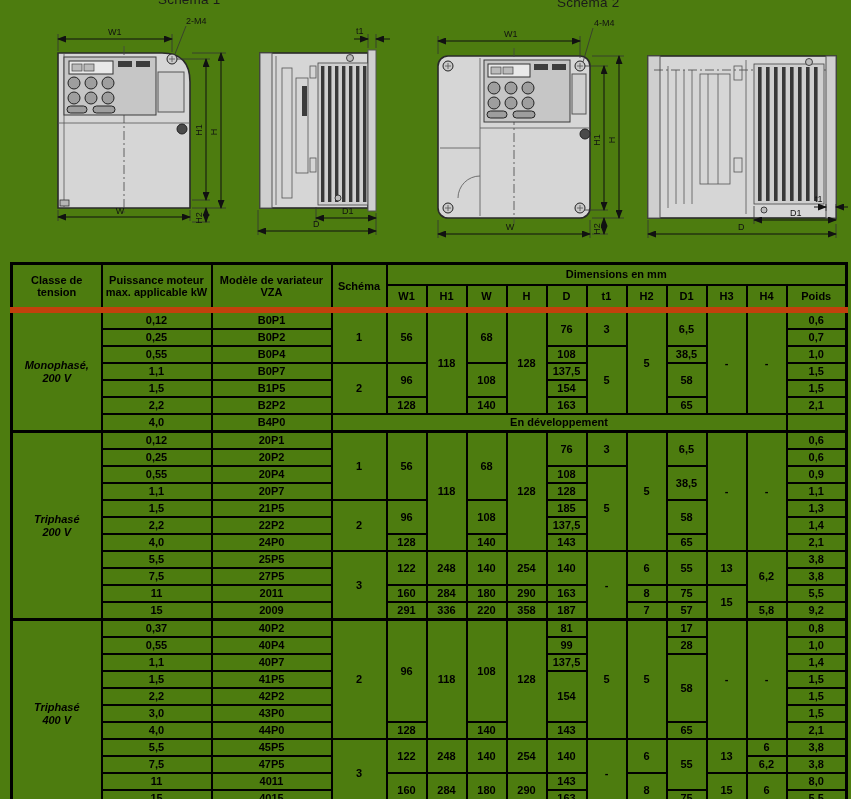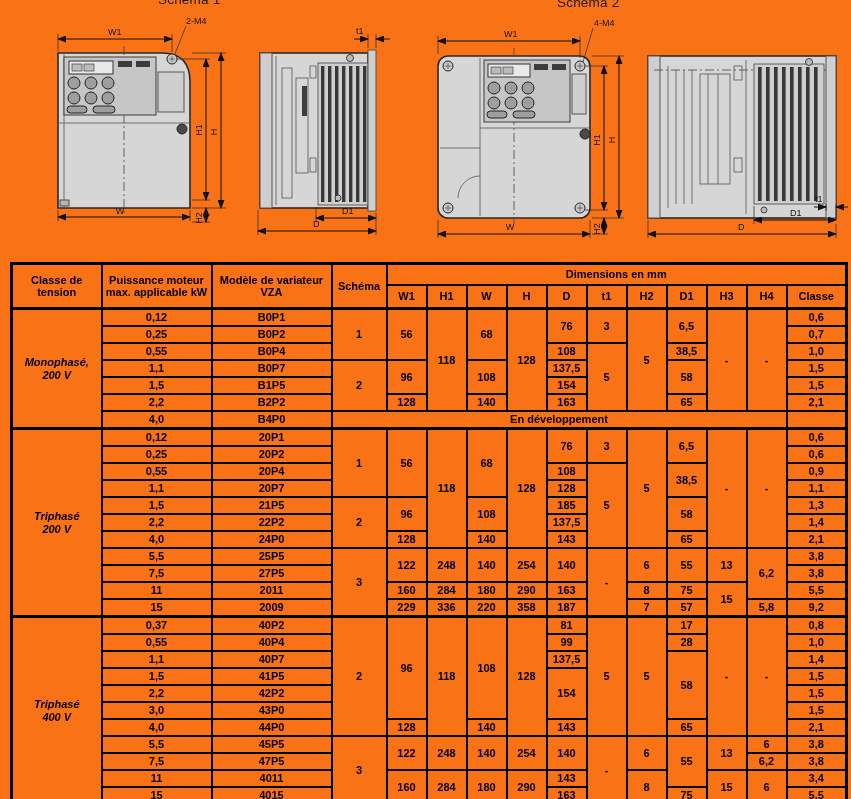--- a/index.html
+++ b/index.html
@@ -1,18 +1,18 @@
 <!DOCTYPE html>
 <html><head>
 <meta charset="utf-8">
 <style>
   html,body { margin:0; padding:0; background:#fff; }
   .canvas {
     position:relative; width:851px; height:799px; overflow:hidden;
-    background:#f97316; font-family:"Liberation Sans", sans-serif; color:#000;
+    background:#4d7c0f; font-family:"Liberation Sans", sans-serif; color:#000;
   }
   .schema-title {
     position:absolute; font-size:13.5px; color:#1a1a1a; letter-spacing:.2px;
   }
   svg text { font-family:"Liberation Sans", sans-serif; font-size:9px; fill:#111; }
   svg .dimline { stroke:#111; stroke-width:1; fill:none; }
   svg .ext { stroke:#333; stroke-width:.8; fill:none; }
   svg .body-outline { fill:#d6d6d6; stroke:#2a2a2a; stroke-width:1.6; }
   svg .panel { fill:#c6c6c6; stroke:#3a3a3a; stroke-width:1; }
   svg .lcd { fill:#e9e9e9; stroke:#333; stroke-width:1; }
@@ -27,21 +27,21 @@
   table.dims {
     border-collapse:collapse; table-layout:fixed; width:835px;
     font-size:11px; font-weight:bold; color:#000; border:3px solid #000;
   }
   table.dims th, table.dims td {
     border:2px solid #000; text-align:center; vertical-align:middle;
     padding:0 1px; line-height:1.12; overflow:hidden;
   }
   table.dims thead th { height:19px; }
   table.dims thead tr.h2row th { height:21px; }
-  table.dims thead { border-bottom:1px solid #c2410c; }
+  table.dims thead { border-bottom:6px solid #c2410c; }
   table.dims tbody td { height:15px; }
   table.dims tbody tr.sec-top td { border-top:3px solid #000; }
   td.classe { white-space:pre-line;font-style:italic; }
 </style>
 </head>
 <body>
 
 <div class="canvas">
 
   <div class="schema-title" style="left:158px; top:-8px;">Schéma 1</div>
@@ -303,21 +303,21 @@
           <th>W1</th>
           <th>H1</th>
           <th>W</th>
           <th>H</th>
           <th>D</th>
           <th>t1</th>
           <th>H2</th>
           <th>D1</th>
           <th>H3</th>
           <th>H4</th>
-          <th>Classe</th>
+          <th>Poids</th>
         </tr>
       </thead>
       <tbody>
           <tr class="sec-top">
             <td rowspan="7" class="classe">Monophasé,
 200 V</td>
             <td>0,12</td>
             <td>B0P1</td>
             <td rowspan="3">1</td>
             <td rowspan="3">56</td>
@@ -468,21 +468,21 @@
             <td>290</td>
             <td>163</td>
             <td>8</td>
             <td>75</td>
             <td rowspan="2">15</td>
             <td>5,5</td>
           </tr>
           <tr>
             <td>15</td>
             <td>2009</td>
-            <td>229</td>
+            <td>291</td>
             <td>336</td>
             <td>220</td>
             <td>358</td>
             <td>187</td>
             <td>7</td>
             <td>57</td>
             <td>5,8</td>
             <td>9,2</td>
           </tr>
           <tr class="sec-top">
@@ -568,21 +568,21 @@
             <td>11</td>
             <td>4011</td>
             <td rowspan="2">160</td>
             <td rowspan="2">284</td>
             <td rowspan="2">180</td>
             <td rowspan="2">290</td>
             <td>143</td>
             <td rowspan="2">8</td>
             <td rowspan="2">15</td>
             <td rowspan="2">6</td>
-            <td>3,4</td>
+            <td>8,0</td>
           </tr>
           <tr>
             <td>15</td>
             <td>4015</td>
             <td>163</td>
             <td>75</td>
             <td>5,5</td>
           </tr>
         </tbody>
     </table>

